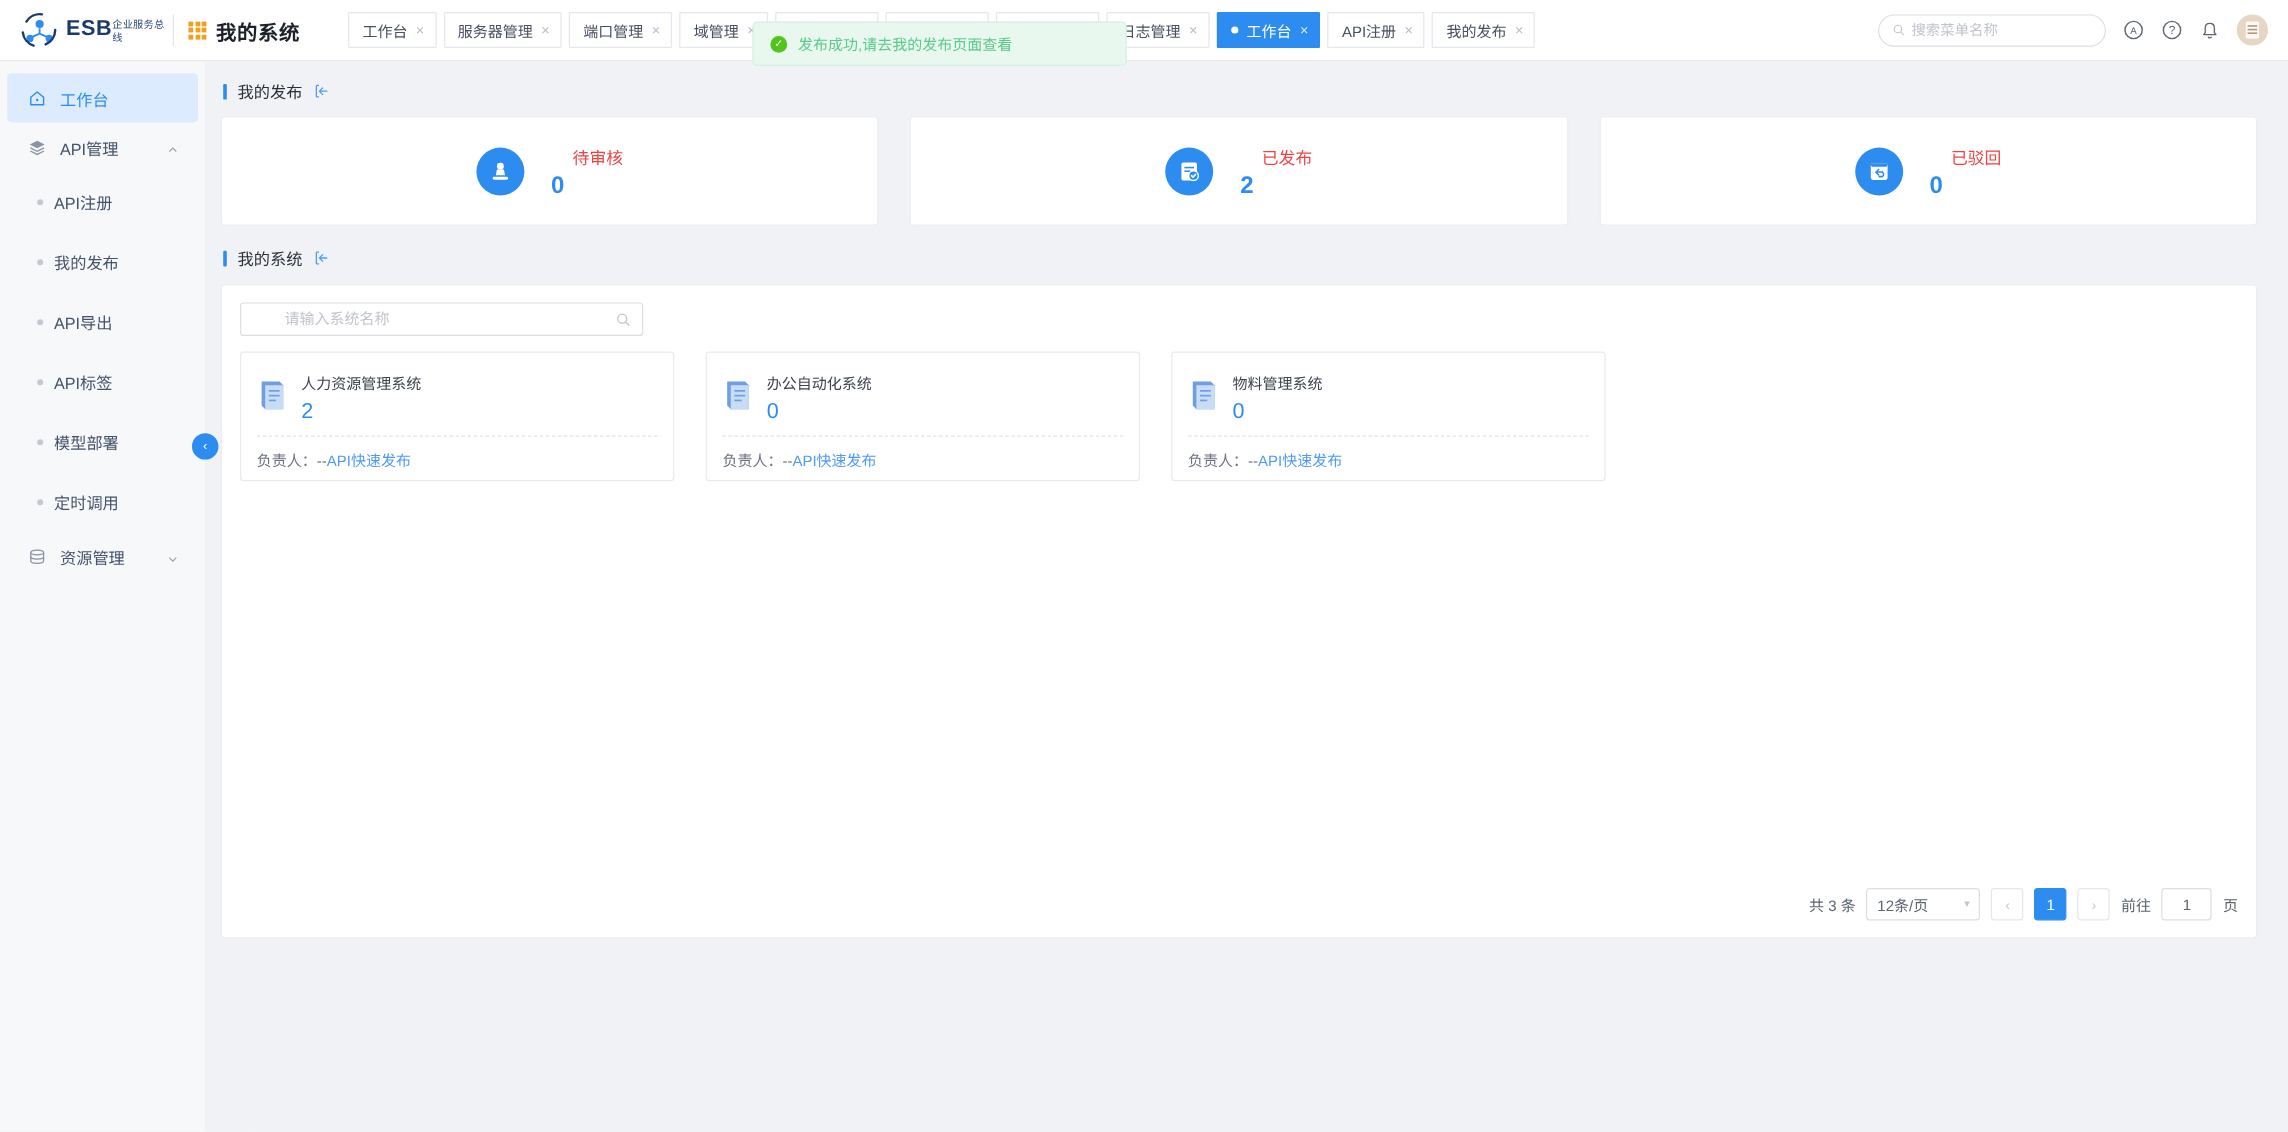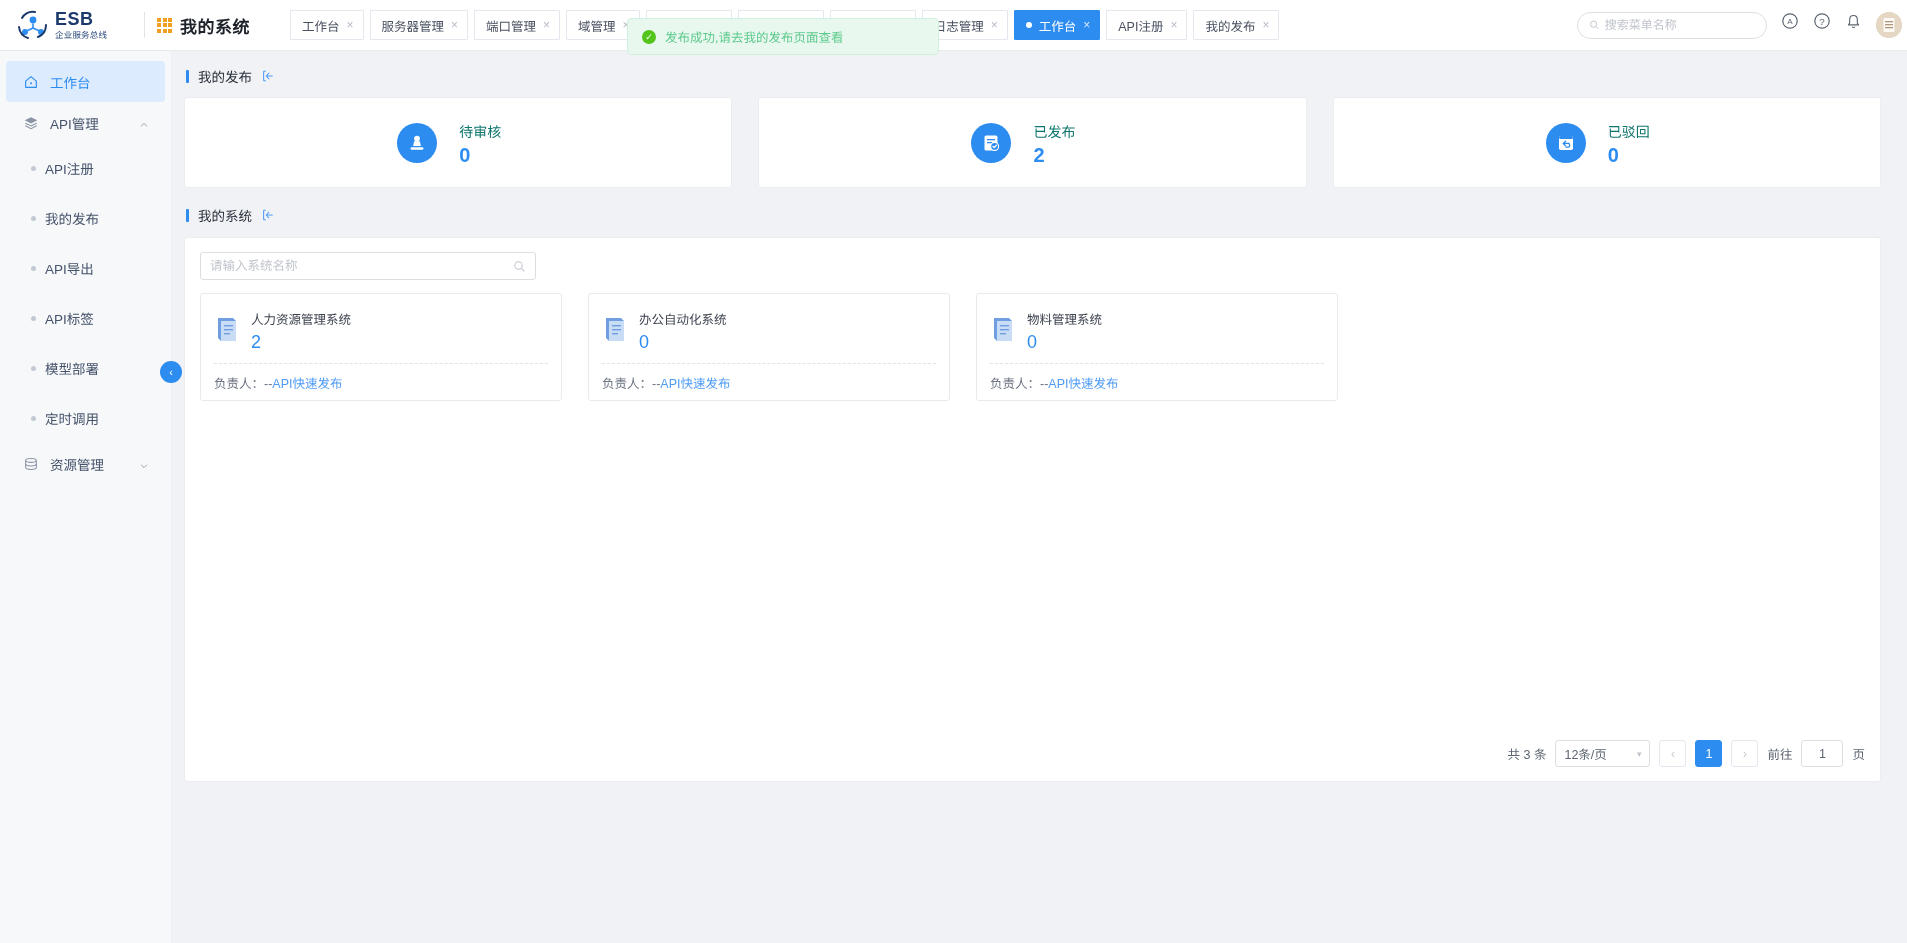--- a/index.html
+++ b/index.html
@@ -14,21 +14,21 @@
   .app { width: 1907px; height: 943px; display: flex; flex-direction: column; position: relative; }
 
   
   .header {
     height: 51px; min-height: 51px; background: #ffffff;
     display: flex; align-items: center; position: relative; z-index: 30;
     border-bottom: 1px solid #e8eaec;
   }
   .brand { display: flex; align-items: center; padding-left: 16px; width: 140px; }
   .logo-mark { width: 34px; height: 32px; position: relative; flex: 0 0 34px; }
-  .brand-text { margin-left: 5px; display: flex; flex-direction: column; justify-content: center; }
+  .brand-text { margin-left: 5px; display: flex; flex-direction: row; justify-content: center; }
   .brand-title { font-size: 18px; font-weight: bold; color: #1b3a6b; letter-spacing: .5px; line-height: 1.05; }
   .brand-sub { font-size: 8.5px; color: #2a4a7a; letter-spacing: .2px; line-height: 1.2; margin-top: 1px; }
   .brand-divider { width: 1px; height: 26px; background: #e0e3e8; margin: 0 12px 0 4px; }
   .portal { display: flex; align-items: center; gap: 8px; }
   .grid-icon { display: grid; grid-template-columns: repeat(3, 4px); grid-template-rows: repeat(3, 4px); gap: 1.5px; }
   .grid-icon i { background: #f0a020; display: block; width: 4px; height: 4px; }
   .portal-name { font-size: 17px; font-weight: bold; color: #1d2129; letter-spacing: .5px; }
 
   
   .tabs { display: flex; align-items: center; margin-left: 40px; gap: 6px; flex: 1; min-width: 0; }
@@ -36,21 +36,21 @@
     height: 30px; padding: 0 9px 0 11px; display: flex; align-items: center; gap: 7px;
     border: 1px solid #e4e7ed; background: #fff; font-size: 12.5px; color: #495060;
     white-space: nowrap; border-radius: 1px; cursor: pointer;
   }
   .tab .tab-close { font-size: 12px; color: #b6bcc6; line-height: 1; }
   .tab.active { background: #2d8cf0; border-color: #2d8cf0; color: #fff; }
   .tab.active .tab-close { color: #d6e9ff; }
   .tab .dot { width: 6px; height: 6px; border-radius: 50%; background: #fff; display: none; }
   .tab.active .dot { display: block; }
 
-  .header-right { display: flex; gap: 13px; padding-right: 5px; margin-left: auto; }
+  .header-right { display: flex; align-items: center; gap: 13px; padding-right: 17px; margin-left: auto; }
   .search-box {
     width: 190px; height: 27px; border: 1px solid #dcdee2; border-radius: 14px;
     display: flex; align-items: center; padding: 0 11px; gap: 5px; background: #fff;
   }
   .search-box input {
     border: 0; outline: 0; font-size: 12px; color: #515a6e; width: 100%;
     font-family: inherit; background: transparent;
   }
   .search-box input::placeholder { color: #c0c4cc; }
   .hicon { width: 19px; height: 19px; color: #5c6570; display: flex; align-items: center; justify-content: center; cursor: pointer; }
@@ -96,32 +96,32 @@
   .section-title { font-size: 13.5px; color: #2a2f3a; }
   .goto-icon { width: 14px; height: 14px; color: #4e9bf5; cursor: pointer; display: flex; }
 
   .stat-row { display: flex; gap: 26px; margin-top: 8px; }
   .stat-card {
     flex: 1; height: 91px; background: #fff; border: 1px solid #ebedf0; border-radius: 3px;
     display: flex; align-items: center; justify-content: center; gap: 22px;
   }
   .stat-icon { width: 40px; height: 40px; border-radius: 50%; background: #2d8cf0; display: flex; align-items: center; justify-content: center; }
   .stat-text { display: flex; flex-direction: column; gap: 4px; min-width: 60px; }
-  .stat-label { font-size: 14px; color: #0f766e; }
+  .stat-label { font-size: 14px; color: #ef4444; text-align: right; }
   .stat-value { font-size: 20px; font-weight: bold; color: #2d8cf0; line-height: 1; }
 
   .panel {
     margin-top: 9px; background: #fff; border: 1px solid #ebedf0; border-radius: 3px;
     padding: 14px 15px 14px 15px; min-height: 545px; position: relative;
   }
   .sys-search {
     width: 336px; height: 28px; border: 1px solid #dcdee2; border-radius: 3px;
     display: flex; align-items: center; padding: 0 9px; gap: 6px; background: #fff;
   }
-  .sys-search input { border: 0; outline: 0; width: 100%; font-size: 12.5px; color: #515a6e; font-family: inherit; }
+  .sys-search input { border: 0; outline: 0; width: 100%; font-size: 12.5px; color: #515a6e; font-family: inherit; margin-left: 27px; }
   .sys-search input::placeholder { color: #c0c4cc; }
   .sys-search .si { margin-left: auto; color: #c0c4cc; display: flex; }
 
   .sys-grid { display: flex; gap: 26px; margin-top: 13px; flex-wrap: wrap; }
   .sys-card {
     width: 362px; background: #fff; border: 1px solid #e7eaef; border-radius: 3px;
     padding: 13px 13px 0 13px;
   }
   .sys-top { display: flex; gap: 11px; align-items: flex-start; padding-bottom: 12px; }
   .sys-icon { width: 26px; height: 30px; flex: 0 0 26px; margin-top: 7px; }

